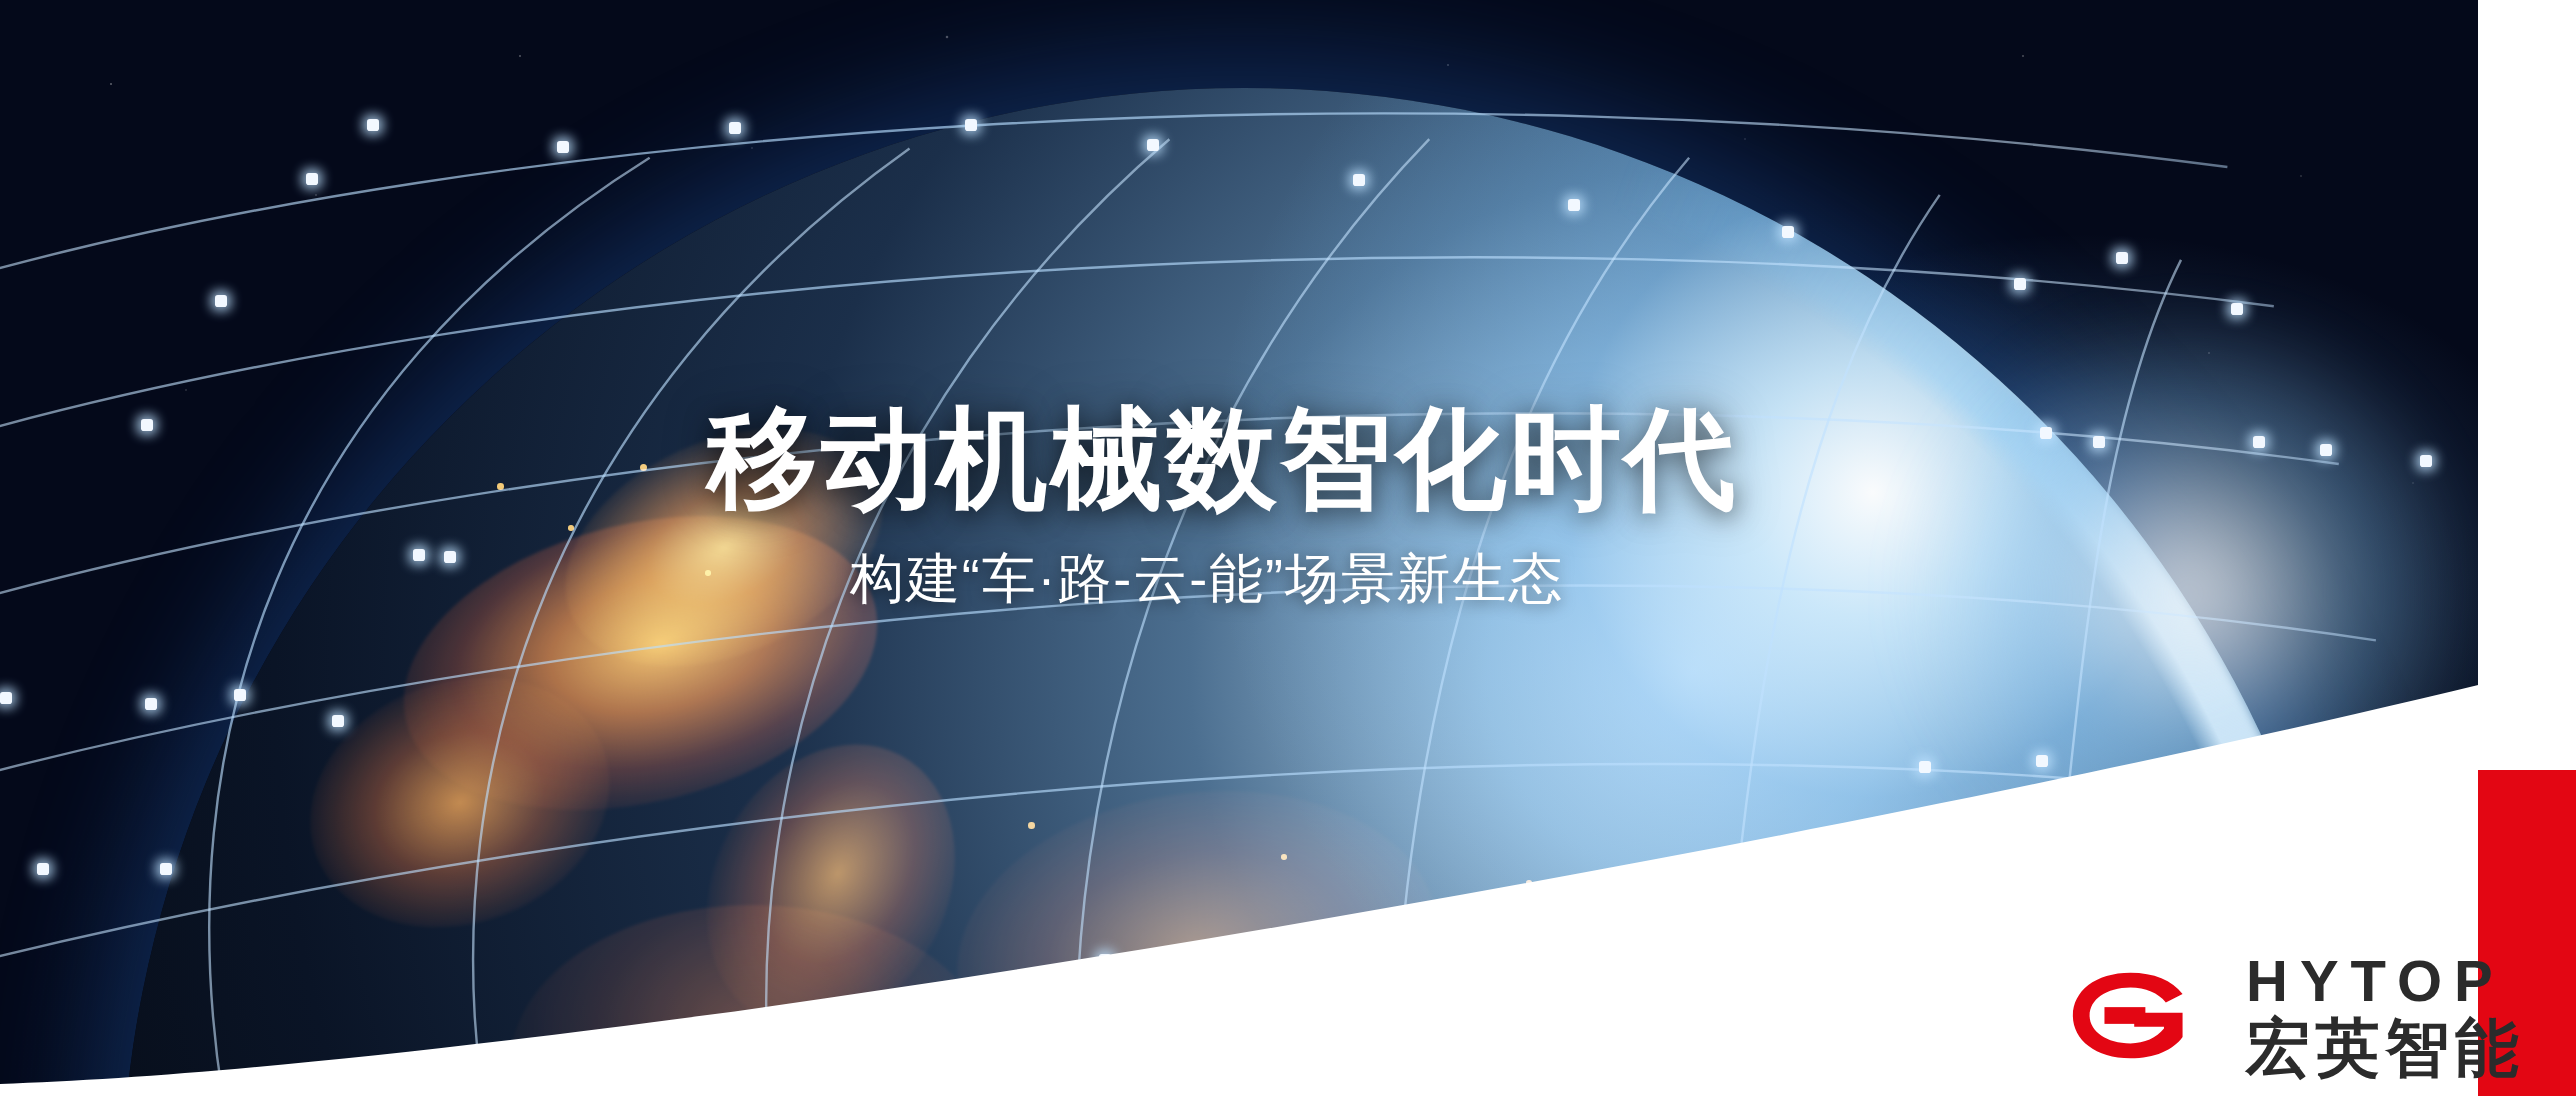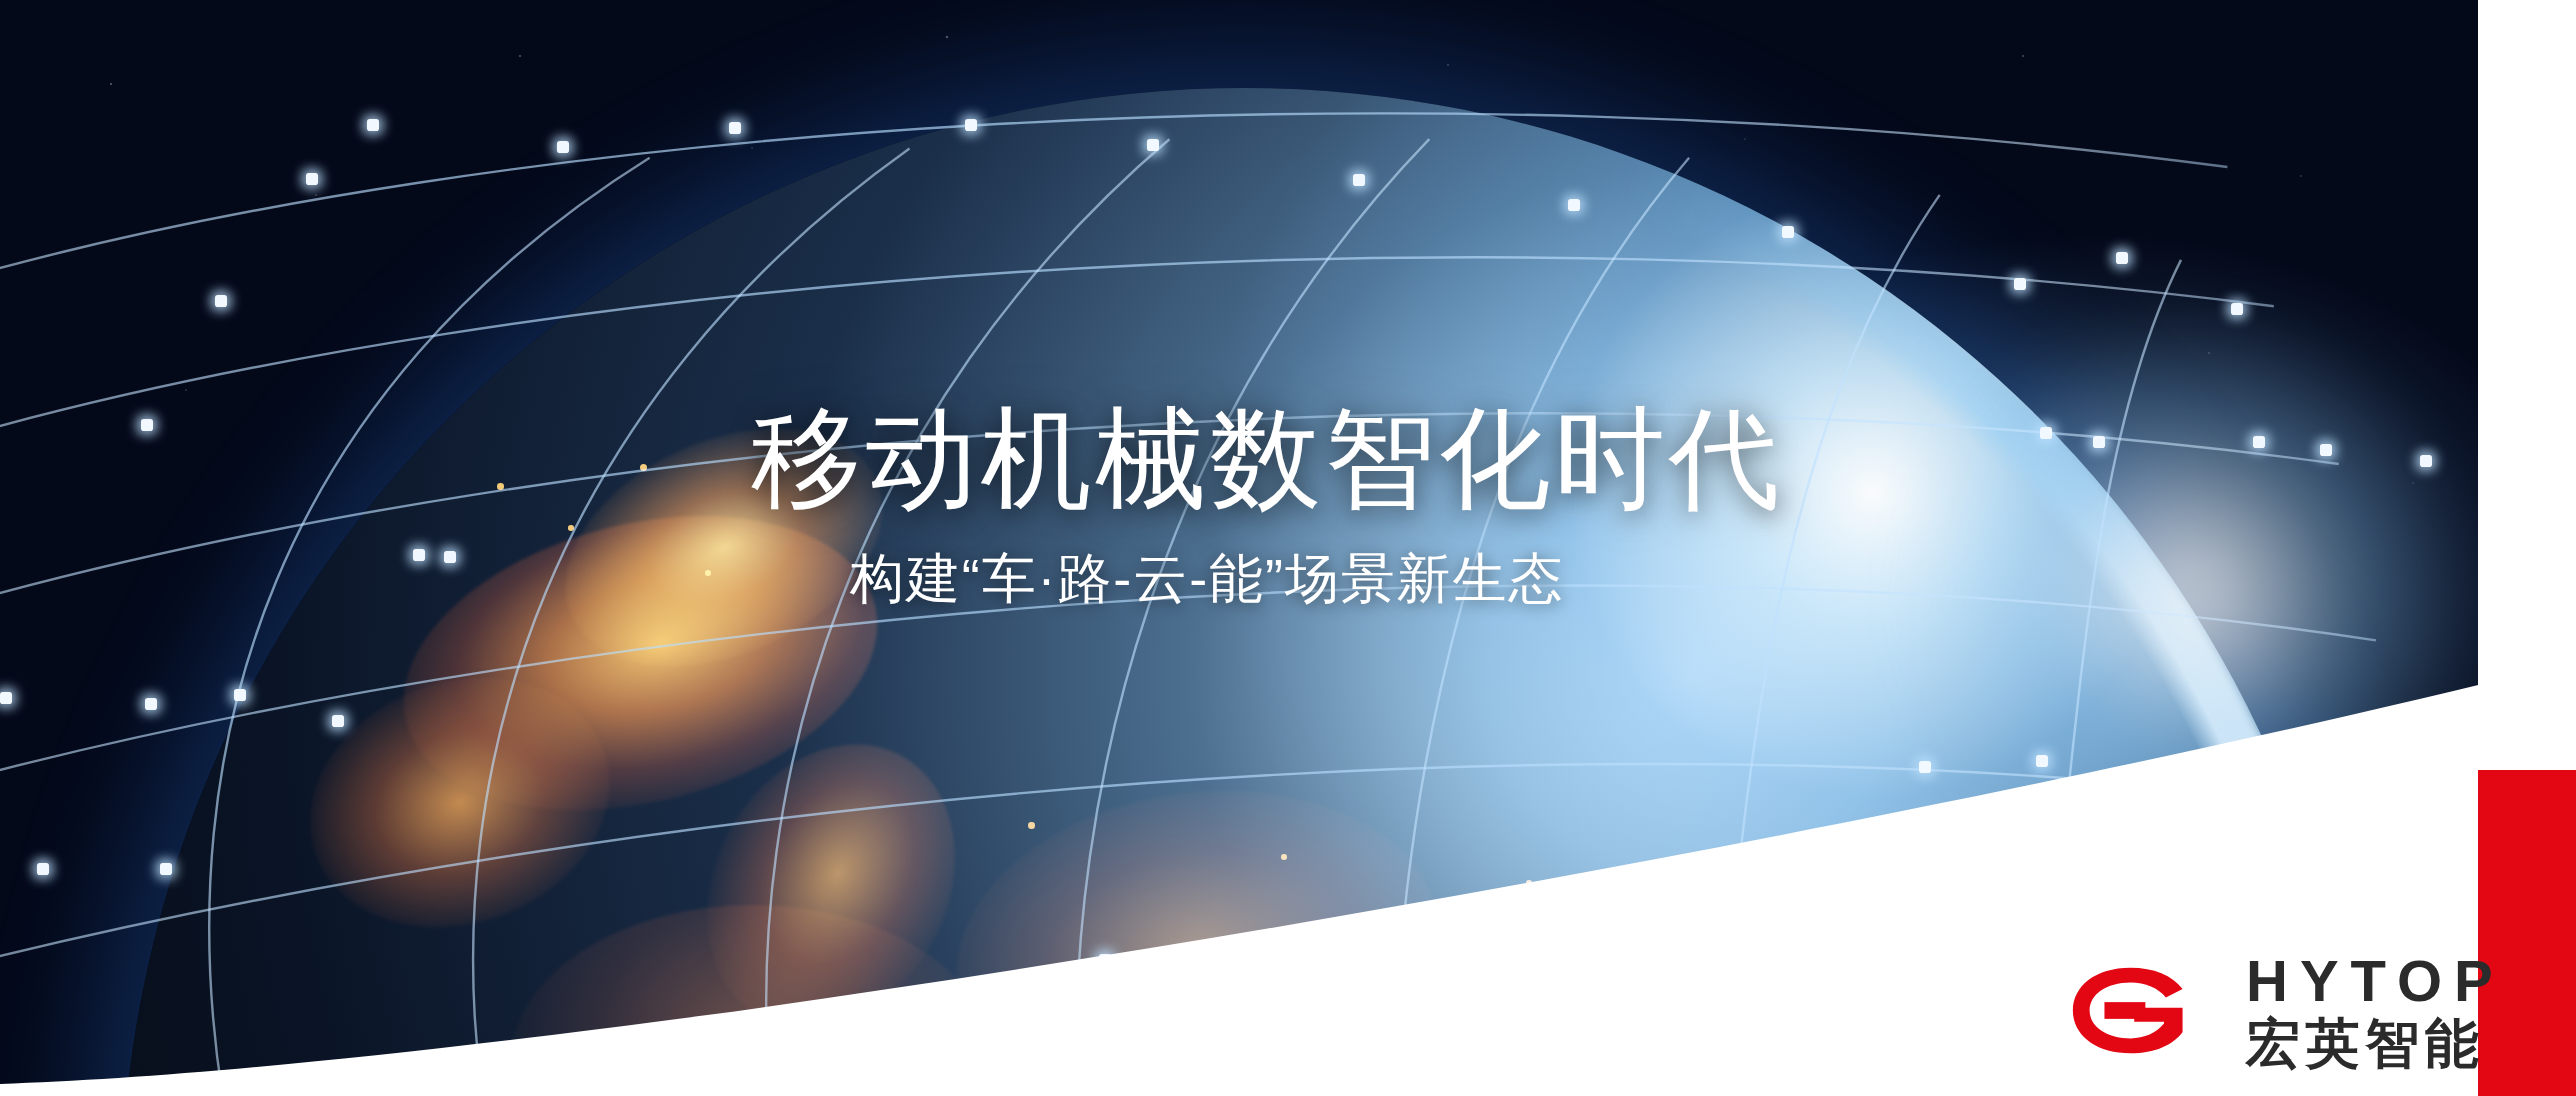--- a/index.html
+++ b/index.html
@@ -83,33 +83,33 @@
   .node{position:absolute;width:12px;height:12px;border-radius:2.8px;background:#f2f8ff;
         box-shadow:0 0 11px 4.6px rgba(190,225,255,.75);}
 
   
   #wedge{position:absolute;left:0;bottom:0;width:2576px;height:436px;pointer-events:none;}
 
   
   #redbar{position:absolute;right:0;top:770px;width:98px;height:327px;background:#e30613;}
 
   
-  #title{position:absolute;left:707px;top:327px;font-size:111px;line-height:1.06;font-weight:400;
+  #title{position:absolute;left:707px;top:327px;font-size:111px;line-height:1.06;font-weight:700;
          color:#ffffff;letter-spacing:3.7px;white-space:nowrap;
-         text-shadow:0 3.7px 24px rgba(0,0,0,.55), 0 0 48px rgba(0,0,0,.35);margin-left:44px;}
+         text-shadow:0 3.7px 24px rgba(0,0,0,.55), 0 0 48px rgba(0,0,0,.35);}
   #subtitle{position:absolute;left:850px;top:504px;font-size:54px;line-height:1.1;font-weight:400;
          color:#ffffff;letter-spacing:1.9px;white-space:nowrap;
          text-shadow:0 1.9px 15px rgba(0,0,0,.55);}
 
   
   #logo{position:absolute;left:2071px;top:952px;display:flex;align-items:center;gap:32px;}
   #logomark{width:119px;height:93px;flex:none;}
   #logotext{display:flex;flex-direction:column;justify-content:center;gap:5.6px;margin-left:24px;}
   #logo-en{font-size:58px;font-weight:700;letter-spacing:12px;color:#2b2b2b;line-height:1;}
-  #logo-cn{font-size:54px;font-weight:700;letter-spacing:5.6px;color:#2b2b2b;line-height:1;}
+  #logo-cn{font-size:64px;font-weight:700;letter-spacing:5.6px;color:#2b2b2b;line-height:1;}
 </style>
 </head>
 <body>
 
 <div id="slide">
 
   <div id="photo">
 
     <div id="stars"></div>
 

